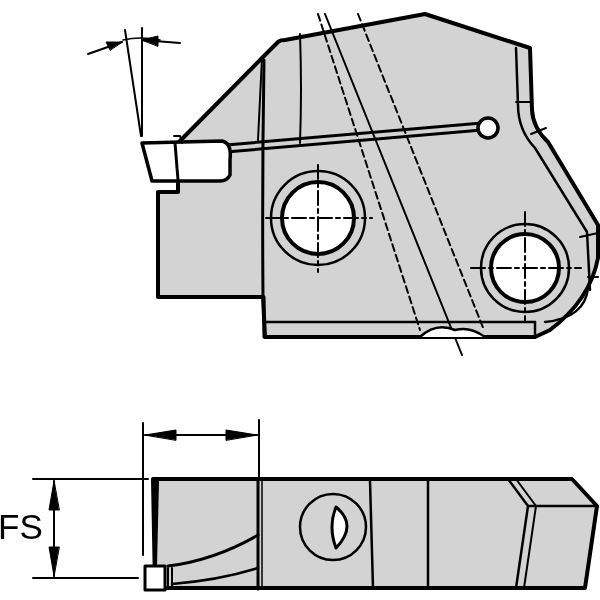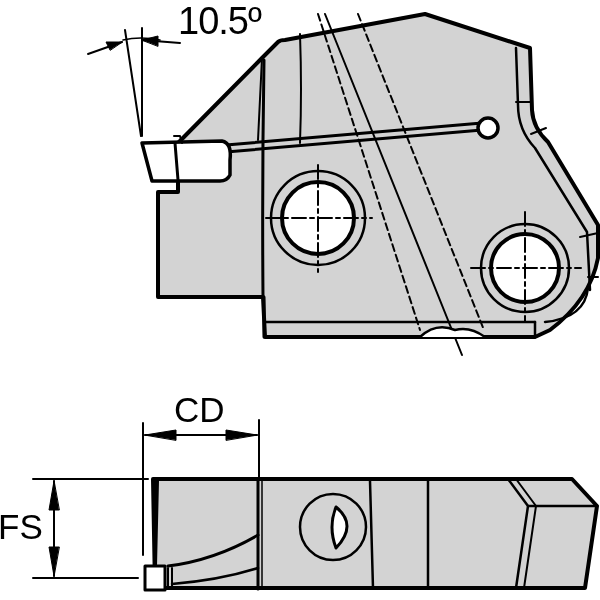--- a/index.html
+++ b/index.html
@@ -107,16 +107,14 @@
     <g>
       <path d="M33,479 L148,479" stroke-width="2"></path>
       <path d="M33,578 L138,578" stroke-width="2"></path>
       <path d="M54,481 L54,576" stroke-width="2"></path>
       <path d="M54,481 L49,510 L59,510 Z" fill="#000" stroke-width="1"></path>
       <path d="M54,576 L49,547 L59,547 Z" fill="#000" stroke-width="1"></path>
     </g>
   </g>
 </svg>
 
-<div id="angle-label" class="lbl">10.5º</div>
-<div id="cd-label" class="lbl">CD</div>
 <div id="fs-label" class="lbl">FS</div>
 </div>
 
 </body></html>

